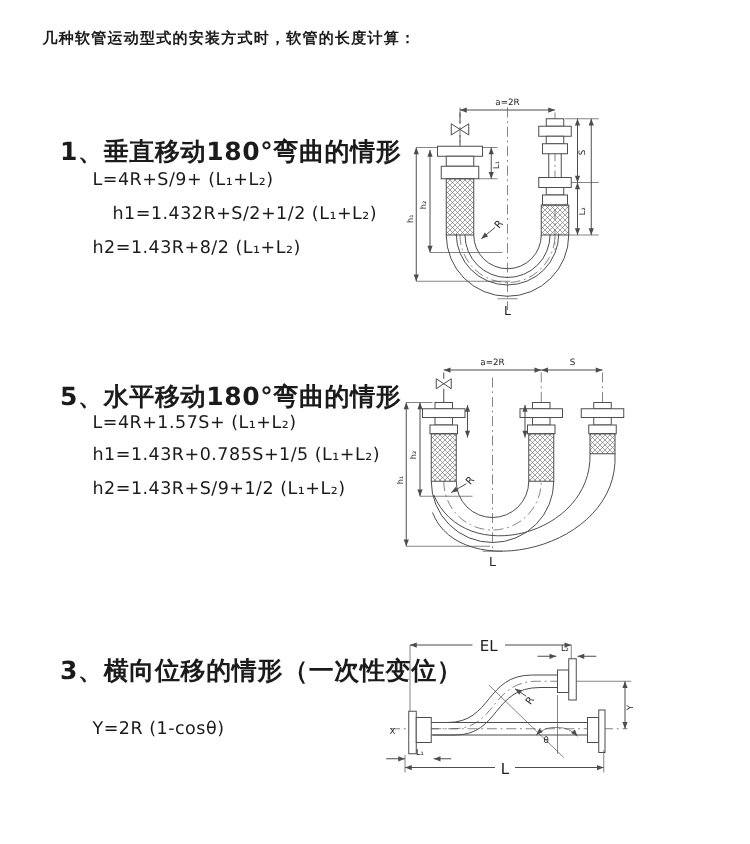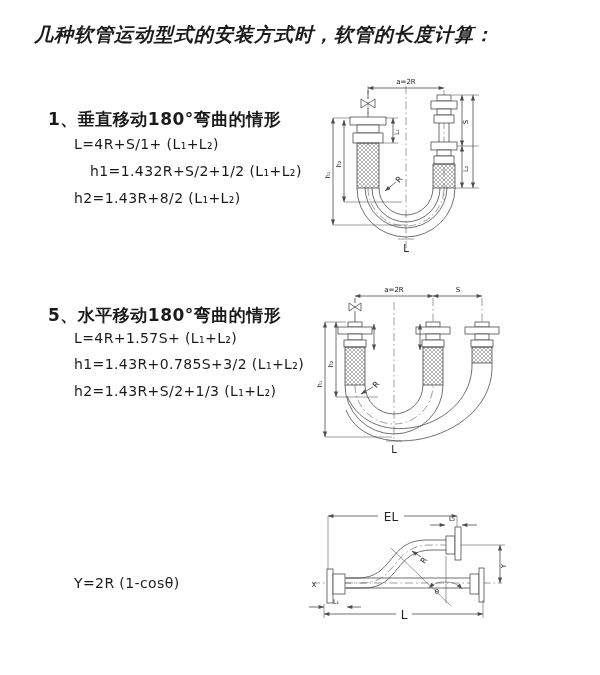--- a/index.html
+++ b/index.html
@@ -1,46 +1,47 @@
 <!DOCTYPE html>
 <html><head>
 <meta charset="utf-8">
 <style>
   html,body{margin:0;padding:0;background:#fff;}
   .page{position:relative;width:600px;height:675px;background:#ffffff;overflow:hidden;
         font-family:"DejaVu Sans","Liberation Sans",sans-serif;color:#1b1b1b;}
   .txt{position:absolute;white-space:nowrap;}
-  .title{font-size:19px;font-weight:bold;letter-spacing:1px;font-style:italic;}
-  .heading{font-size:17px;font-weight:bold;letter-spacing:0.5px;}
+  .title{font-size:12px;font-weight:bold;letter-spacing:1px;}
+  .heading{font-size:20px;font-weight:bold;letter-spacing:0.5px;}
   .formula{font-size:14px;letter-spacing:0.4px;}
   svg{position:absolute;left:0;top:0;}
   svg .ln{stroke:#4d4d4d;fill:none;stroke-width:0.8;}
   svg .thin{stroke:#4d4d4d;fill:none;stroke-width:0.55;}
   svg .cl{stroke:#4d4d4d;fill:none;stroke-width:0.55;stroke-dasharray:8 3 1.5 3;}
   svg .f{fill:#ffffff;stroke:#4d4d4d;stroke-width:0.8;}
   svg .b{fill:url(#xh);stroke:#4d4d4d;stroke-width:0.8;}
   svg text{fill:#222;stroke:none;font-family:"DejaVu Sans",sans-serif;}
 </style>
 </head>
 <body>
 
 <div class="page">
 
   <div class="txt title" style="left:34px;top:22px">几种软管运动型式的安装方式时，软管的长度计算：</div>
 
   <div class="txt heading" style="left:48px;top:108px">1、垂直移动180°弯曲的情形</div>
-  <div class="txt formula" style="left:74px;top:136px">L=4R+S/1+ (L₁+L₂)</div>
+  <div class="txt formula" style="left:74px;top:136px">L=4R+S/9+ (L₁+L₂)</div>
   <div class="txt formula" style="left:90px;top:163px">h1=1.432R+S/2+1/2 (L₁+L₂)</div>
   <div class="txt formula" style="left:74px;top:190px">h2=1.43R+8/2 (L₁+L₂)</div>
 
   <div class="txt heading" style="left:48px;top:304px">5、水平移动180°弯曲的情形</div>
   <div class="txt formula" style="left:74px;top:330px">L=4R+1.57S+ (L₁+L₂)</div>
-  <div class="txt formula" style="left:74px;top:356px">h1=1.43R+0.785S+3/2 (L₁+L₂)</div>
-  <div class="txt formula" style="left:74px;top:383px">h2=1.43R+S/2+1/3 (L₁+L₂)</div>
-
+  <div class="txt formula" style="left:74px;top:356px">h1=1.43R+0.785S+1/5 (L₁+L₂)</div>
+  <div class="txt formula" style="left:74px;top:383px">h2=1.43R+S/9+1/2 (L₁+L₂)</div>
+
+  <div class="txt heading" style="left:48px;top:523px">3、横向位移的情形（一次性变位）</div>
   <div class="txt formula" style="left:74px;top:575px">Y=2R (1-cosθ)</div>
 
   <svg width="600" height="675" viewBox="0 0 600 675">
     <defs>
       <pattern id="xh" width="4" height="4" patternUnits="userSpaceOnUse">
         <path d="M0,4 L4,0 M0,0 L4,4" stroke="#6b6b6b" stroke-width="0.5"></path>
       </pattern>
       <marker id="ar" viewBox="0 0 10 10" refX="9" refY="5" markerWidth="8" markerHeight="6" markerUnits="userSpaceOnUse" orient="auto-start-reverse">
         <path d="M0,1.5 L9,5 L0,8.5 Z" fill="#4d4d4d"></path>
       </marker>

